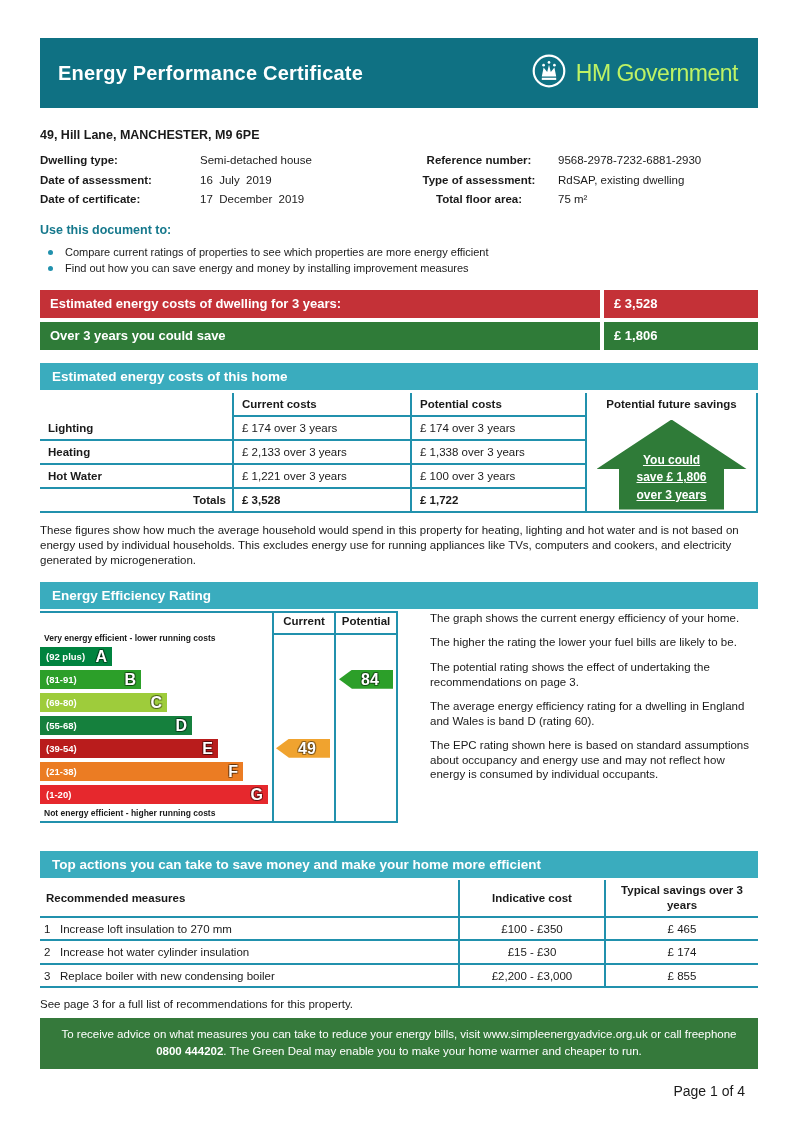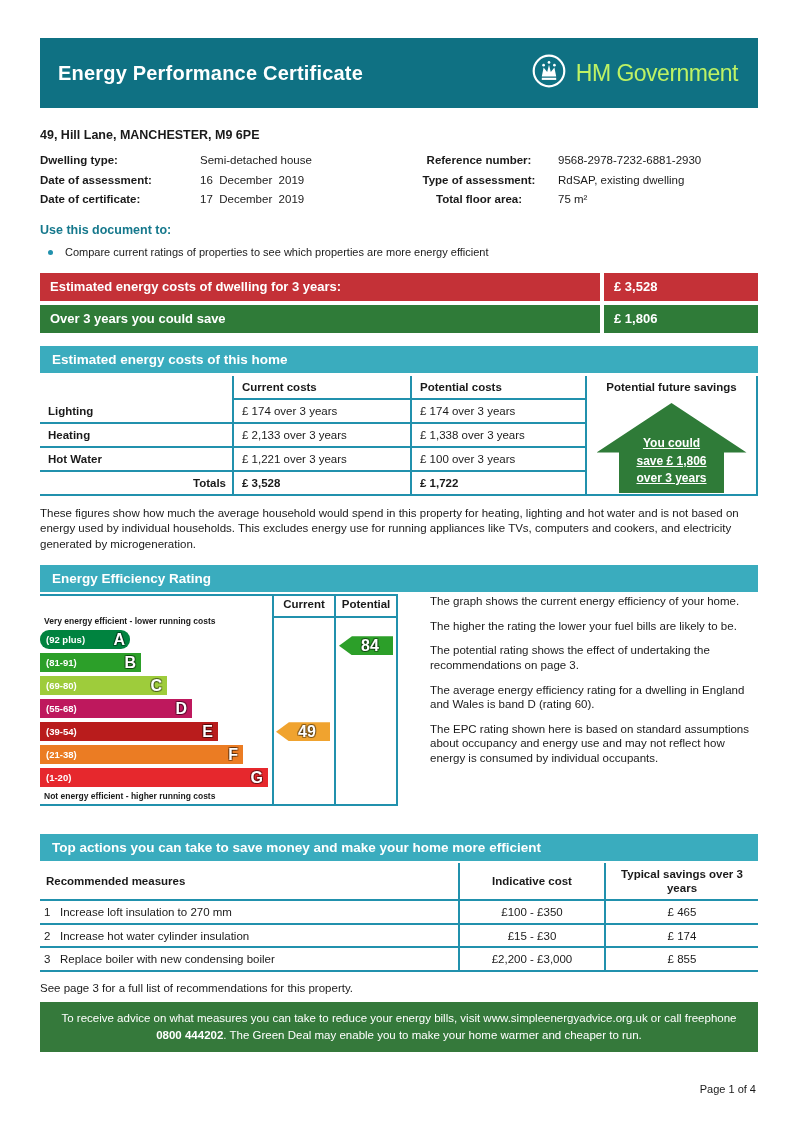--- a/index.html
+++ b/index.html
@@ -83,21 +83,21 @@
   .a-h { height:38px; display:flex; align-items:center; font-weight:bold; border-bottom:2px solid #2191ad; }
   .a-h.c { justify-content:center; text-align:center; line-height:1.25; }
   .a-cell { height:23.5px; line-height:23px; border-bottom:2px solid #2191ad; }
   .a-meas { display:flex; padding-left:4px; }
   .a-num { width:16px; flex:none; }
   .a-c { text-align:center; }
   .see-page { margin-top:10px; font-size:11.5px; }
 
   
   .advice { margin-top:8px; color:#fff; font-size:11.5px; text-align:center; padding:8px 12px; line-height:1.5; }
-  .page-num { position:absolute; right:44px; top:1083px; font-size:11px; }
+  .page-num { position:absolute; right:55px; top:1083px; font-size:14px; }
 </style>
 </head>
 <body>
 <div class="page">
 <div class="content">
 
   <div class="hdr" style="background: rgb(15, 113, 131);">
     <div class="hdr-title">Energy Performance Certificate</div>
     <div class="gov">
       <span>
@@ -116,21 +116,21 @@
 
   <div class="addr">49, Hill Lane, MANCHESTER, M9 6PE</div>
   <div class="details">
     <div class="dcol left">
       <div class="drow">
             <span class="dlab">Dwelling type:</span>
             <span class="dval">Semi-detached house</span>
           </div>
       <div class="drow">
             <span class="dlab">Date of assessment:</span>
-            <span class="dval">16  December  2019</span>
+            <span class="dval">16  July  2019</span>
           </div>
       <div class="drow">
             <span class="dlab">Date of certificate:</span>
             <span class="dval">17  December  2019</span>
           </div>
     </div>
     <div class="dcol right">
       <div class="drow">
             <span class="dlab">Reference number:</span>
             <span class="dval">9568-2978-7232-6881-2930</span>
@@ -144,20 +144,24 @@
             <span class="dval">75 m²</span>
           </div>
     </div>
   </div>
 
   <div class="use-h">Use this document to:</div>
   <div class="bullets">
     <div class="bullet">
           <span class="dot"></span>
           <span>Compare current ratings of properties to see which properties are more energy efficient</span>
+        </div>
+    <div class="bullet">
+          <span class="dot"></span>
+          <span>Find out how you can save energy and money by installing improvement measures</span>
         </div>
   </div>
 
   <div class="cost-banner first" style="--bc: #c43137;">
     <div class="cbl">Estimated energy costs of dwelling for 3 years:</div>
     <div class="cbv">£ 3,528</div>
   </div>
   <div class="cost-banner" style="--bc: #2f7b38;">
     <div class="cbl">Over 3 years you could save</div>
     <div class="cbv">£ 1,806</div>
@@ -202,52 +206,52 @@
   <div class="rating-row">
     <div class="graph">
       <div class="vline" style="left:232px"></div>
       <div class="vline" style="left:294px"></div>
       <div class="vline" style="left:356px"></div>
       <div class="col-h" style="left:234px;width:60px">Current</div>
       <div class="col-h" style="left:296px;width:60px">Potential</div>
       <div class="col-underline"></div>
       <div class="eff-lab" style="top:20px">Very energy efficient - lower running costs</div>
       <div class="bands">
-        <div class="band" style="width: 90px; background: rgb(0, 131, 63); border-radius: 9px;">
+        <div class="band" style="width: 72px; background: rgb(0, 131, 63);">
               <span class="band-range">(92 plus)</span>
               <span class="band-letter">A</span>
             </div>
         <div class="band" style="width: 101px; background: rgb(44, 159, 41);">
               <span class="band-range">(81-91)</span>
               <span class="band-letter">B</span>
             </div>
         <div class="band" style="width: 127px; background: rgb(158, 204, 59);">
               <span class="band-range">(69-80)</span>
               <span class="band-letter">C</span>
             </div>
-        <div class="band" style="width: 152px; background: #be185d;">
+        <div class="band" style="width: 152px; background: #15803d;">
               <span class="band-range">(55-68)</span>
               <span class="band-letter">D</span>
             </div>
         <div class="band" style="width: 178px; background: #b91c1c;">
               <span class="band-range">(39-54)</span>
               <span class="band-letter">E</span>
             </div>
         <div class="band" style="width: 203px; background: rgb(235, 124, 35); text-align: right;">
               <span class="band-range">(21-38)</span>
               <span class="band-letter">F</span>
             </div>
         <div class="band" style="width: 228px; background: rgb(230, 40, 45);">
               <span class="band-range">(1-20)</span>
               <span class="band-letter">G</span>
             </div>
       </div>
       <div class="eff-lab" style="top:195px">Not energy efficient - higher running costs</div>
       <div class="arrow" style="left: 236px; top: 126px; background: rgb(240, 163, 47);">49</div>
-      <div class="arrow" style="left: 299px; top: 40px; background: rgb(44, 159, 41);">84</div>
+      <div class="arrow" style="left: 299px; top: 57px; background: rgb(44, 159, 41);">84</div>
     </div>
     <div class="rating-text">
       <p>The graph shows the current energy efficiency of your home.</p>
       <p>The higher the rating the lower your fuel bills are likely to be.</p>
       <p>The potential rating shows the effect of undertaking the recommendations on page 3.</p>
       <p>The average energy efficiency rating for a dwelling in England and Wales is band D (rating 60).</p>
       <p>The EPC rating shown here is based on standard assumptions about occupancy and energy use and may not reflect how energy is consumed by individual occupants.</p>
     </div>
   </div>
 

